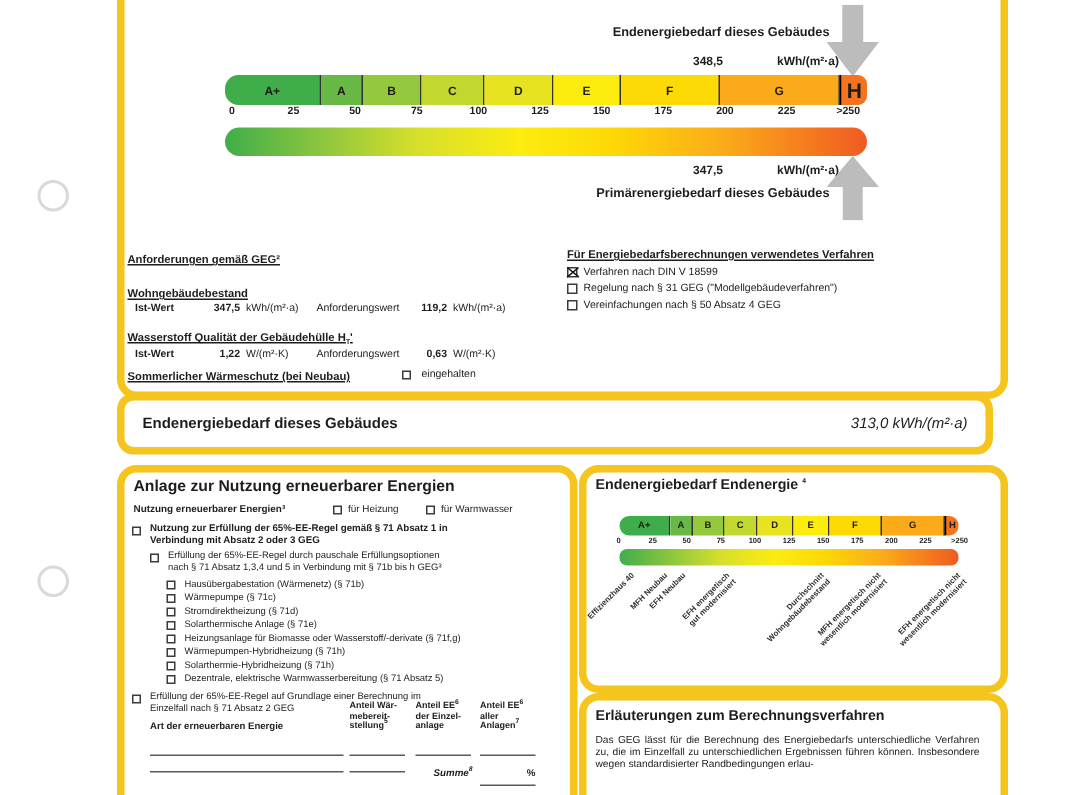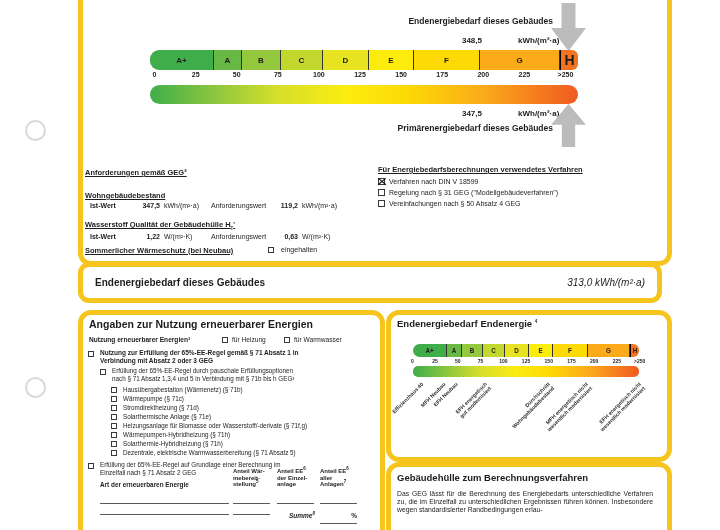--- a/index.html
+++ b/index.html
@@ -165,21 +165,21 @@
     <span class="cb lg"></span>
     <span>Vereinfachungen nach § 50 Absatz 4 GEG</span>
   </div>
 
   <div class="box" style="left:78px;top:262px;width:584px;height:41px;display:flex;align-items:center;padding:0 12px;box-sizing:border-box;border-radius:11px;">
     <span class="b" style="font-size:10px;">Endenergiebedarf dieses Gebäudes</span>
     <span style="font-size:10px;margin-left:auto;font-style:italic;">313,0 kWh/(m²·a)</span>
   </div>
 
   <div class="box" style="left:78px;top:310px;width:297px;height:240px;"></div>
-  <div class="abs b" style="left:89px;top:318px;font-size:10.5px;">Angaben zur Nutzung erneuerbarer Energien</div>
+  <div class="abs b" style="left:89px;top:318px;font-size:10.5px;">Anlage zur Nutzung erneuerbarer Energien</div>
 
   <div class="abs" style="left:89px;top:336px;width:275px;height:9px;font-size:6.6px;">
     <span class="abs b" style="left:0;">Nutzung erneuerbarer Energien³</span>
     <span class="cb abs" style="left:133px;top:0.5px;"></span>
     <span class="abs" style="left:143px;">für Heizung</span>
     <span class="cb abs" style="left:195px;top:0.5px;"></span>
     <span class="abs" style="left:205px;">für Warmwasser</span>
   </div>
 
   <span class="cb abs" style="left:88px;top:351px;"></span>
@@ -297,16 +297,16 @@
   <div class="rot" style="right:236px;top:381px;">EFH energetisch
 gut modernisiert</div>
   <div class="rot" style="right:173px;top:381px;">Durchschnitt
 Wohngebäudebestand</div>
   <div class="rot" style="right:135px;top:381px;">MFH energetisch nicht
 wesentlich modernisiert</div>
   <div class="rot" style="right:82px;top:381px;">EFH energetisch nicht
 wesentlich modernisiert</div>
 
   <div class="box" style="left:386px;top:462px;width:276px;height:86px;"></div>
-  <div class="abs b" style="left:397px;top:472px;font-size:9.5px;">Gebäudehülle zum Berechnungsverfahren</div>
+  <div class="abs b" style="left:397px;top:472px;font-size:9.5px;">Erläuterungen zum Berechnungsverfahren</div>
   <div class="abs" style="left:397px;top:490px;width:256px;font-size:6.8px;line-height:8.2px;text-align:justify;">Das GEG lässt für die Berechnung des Energiebedarfs unterschiedliche Verfahren zu, die im Einzelfall zu unterschiedlichen Ergebnissen führen können. Insbesondere wegen standardisierter Randbedingungen erlau-</div>
 
 </div>
 
 </body></html>

